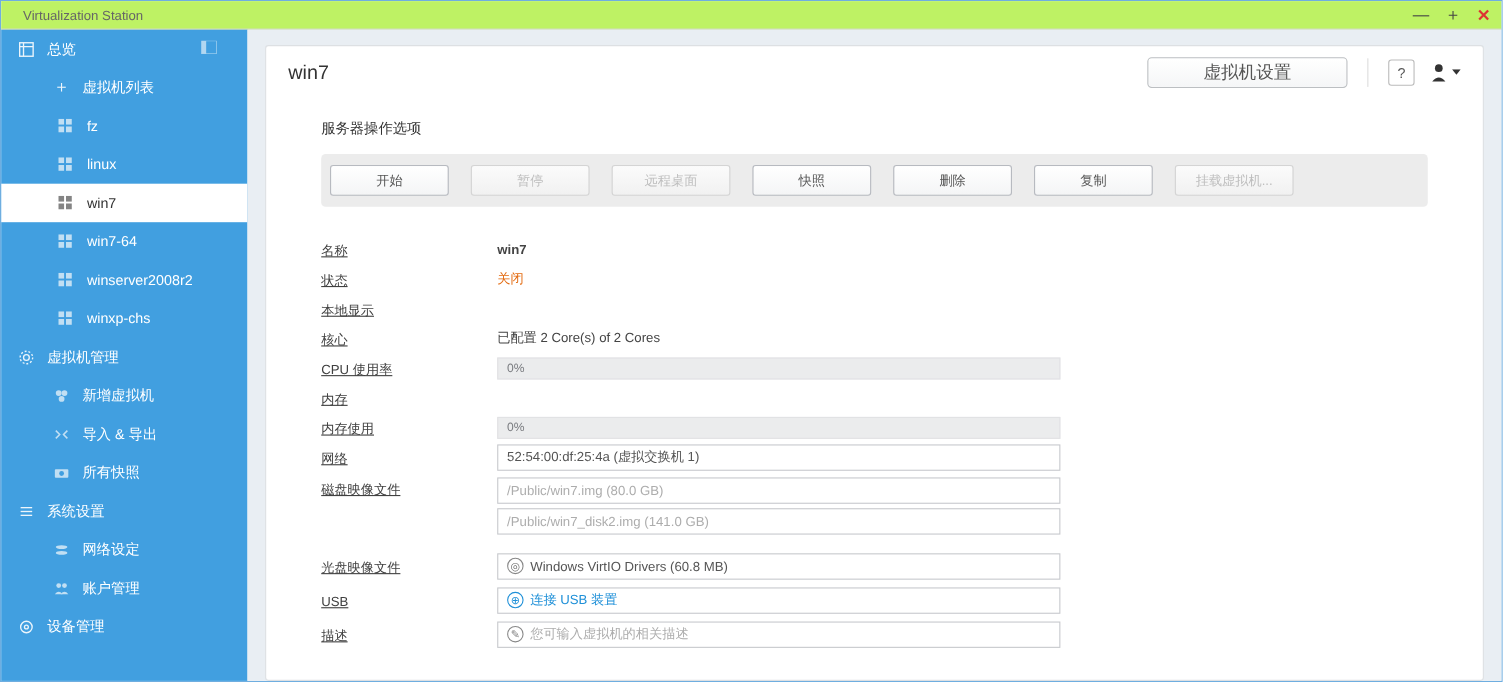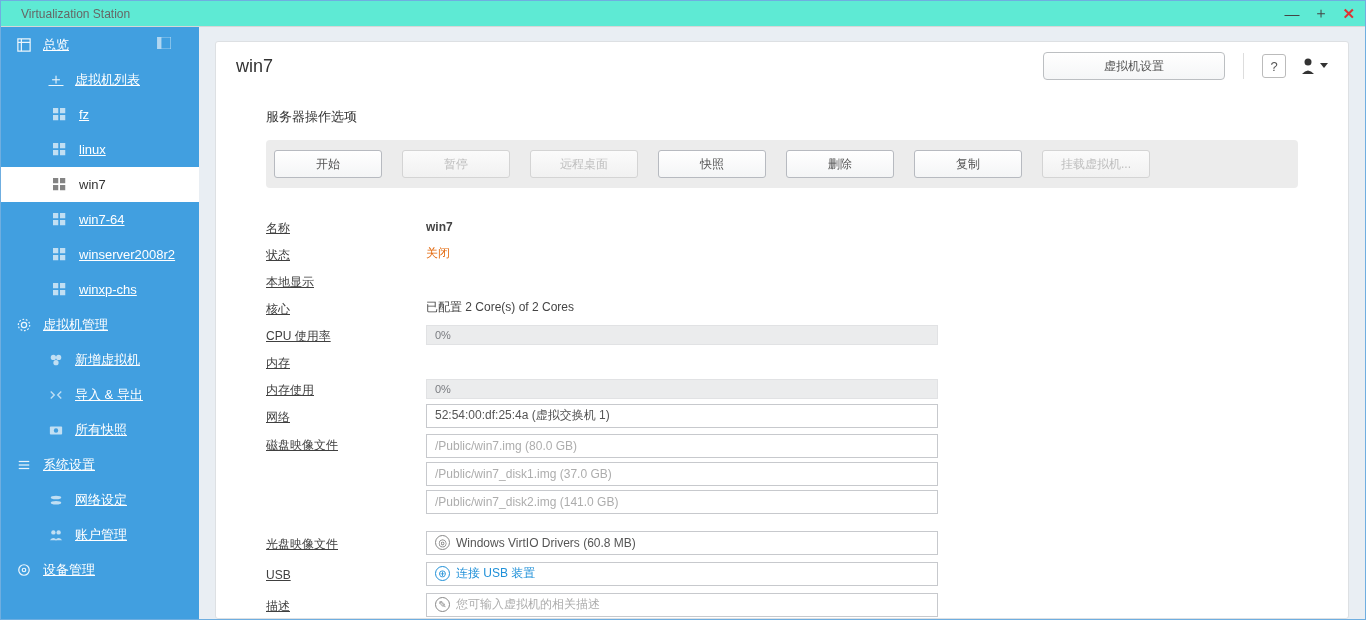--- a/index.html
+++ b/index.html
@@ -1,40 +1,40 @@
 <!DOCTYPE html>
 <html><head>
   <meta charset="utf-8">
   <style>
     * { box-sizing: border-box; margin: 0; padding: 0; font-family: "Microsoft YaHei", "Segoe UI", Arial, sans-serif; }
     body { width: 1366px; height: 620px; background: #fff; border: 1px solid #6faee0; overflow: hidden; position: relative; }
 
-    .titlebar { height: 26px; background: #5eead4; border-bottom: 1px solid #d7d7d7; display: flex; align-items: center; justify-content: space-between; padding: 0 10px 0 20px; font-size: 12px; color: #666; }
+    .titlebar { height: 26px; background: #bef264; border-bottom: 1px solid #d7d7d7; display: flex; align-items: center; justify-content: space-between; padding: 0 10px 0 20px; font-size: 12px; color: #666; }
     .titlebar-controls { display: flex; gap: 14px; align-items: center; }
     .titlebar-controls span { cursor: default; font-size: 15px; color: #444; }
     .titlebar-controls .close { color: #d33; font-weight: bold; }
 
     .app-body { display: flex; height: calc(100% - 26px); }
 
-    .sidebar { width: 198px; background: #419fe0; color: #fff; font-size: 13px; display: flex; flex-direction: column; overflow-y: auto; text-decoration: underline; }
+    .sidebar { width: 224px; background: #419fe0; color: #fff; font-size: 13px; display: flex; flex-direction: column; overflow-y: auto; }
     .sb-item { display: flex; align-items: center; height: 35px; padding: 0 14px; cursor: default; }
     .sb-item.lvl1 { font-weight: normal; }
     .sb-item.lvl2 { padding-left: 46px; }
     .sb-item.lvl3 { padding-left: 50px; }
     .sb-item.active { background: #fff; color: #333; }
     .sb-item .icon { display: inline-flex; width: 18px; height: 16px; margin-right: 10px; align-items: center; justify-content: center; opacity: 0.9; }
     .sb-top { display: flex; align-items: center; justify-content: space-between; }
     .sb-toggle { margin-right: 14px; opacity: 0.8; }
 
     .main { flex: 1; background: #e9eef3; padding: 14px 16px 0 16px; overflow: hidden; }
     .card { background: #fff; border: 1px solid #dde0e3; border-radius: 3px; height: calc(100% - 0px); display: flex; flex-direction: column; }
     .card-header { display: flex; align-items: center; justify-content: space-between; padding: 10px 20px 10px 20px; }
     .page-title { font-size: 18px; color: #333; }
     .header-right { display: flex; align-items: center; gap: 14px; }
-    .btn { height: 28px; padding: 0 16px; border: 1px solid #bcbfc2; border-radius: 4px; background: linear-gradient(#fff,#f5f6f7); font-size: 12px; color: #555; display: inline-flex; align-items: center; justify-content: center; cursor: default; margin-left: 16px; }
+    .btn { height: 28px; padding: 0 16px; border: 1px solid #bcbfc2; border-radius: 4px; background: linear-gradient(#fff,#f5f6f7); font-size: 16px; color: #555; display: inline-flex; align-items: center; justify-content: center; cursor: default; margin-left: 16px; }
     .btn-wide { width: 182px; }
     .icon-btn { width: 24px; height: 24px; border: 1px solid #bbb; border-radius: 3px; display: inline-flex; align-items: center; justify-content: center; font-size: 13px; color: #555; cursor: default; }
     .user-icon { font-size: 16px; color: #333; display:inline-flex; align-items:center; cursor:default; }
 
     .card-body { padding: 0 50px 4px 50px; overflow-y: auto; }
     .section-title { font-size: 13px; color: #333; margin: 18px 0 14px 0; }
     .action-bar { background: #ececec; border-radius: 4px; padding: 10px 8px; display: flex; gap: 20px; margin-bottom: 26px; }
     .action-bar .abtn { flex: 0 0 108px; height: 28px; border: 1px solid #b7bac0; border-radius: 3px; background: linear-gradient(#fff,#f4f5f6); font-size: 12px; color: #555; display:inline-flex; align-items:center; justify-content:center; cursor:default; }
     .action-bar .abtn.disabled { color: #bebebe; border-color:#d4d4d4; background:linear-gradient(#fbfbfb,#f1f1f1); }
 
@@ -315,23 +315,20 @@
                 </div>
               </div>
             </div>
           <div class="info-row" style="align-items:flex-start; margin-bottom:16px;justify-content:flex-end;">
               <div class="info-label">磁盘映像文件</div>
               <div class="info-value stack">
             <div class="field muted">
                   <span>/Public/win7.img (80.0 GB)</span>
                 </div>
             <div class="field muted">
-                  <span>/Public/win7_disk1.img (37.0 GB)</span>
-                </div>
-            <div class="field muted">
                   <span>/Public/win7_disk2.img (141.0 GB)</span>
                 </div>
           </div>
             </div>
           <div class="info-row" style="margin-bottom:6px;">
               <div class="info-label">光盘映像文件</div>
               <div class="info-value">
                 <div class="field">
                   <span class="circ">◎</span>
                   <span>Windows VirtIO Drivers (60.8 MB)</span>

